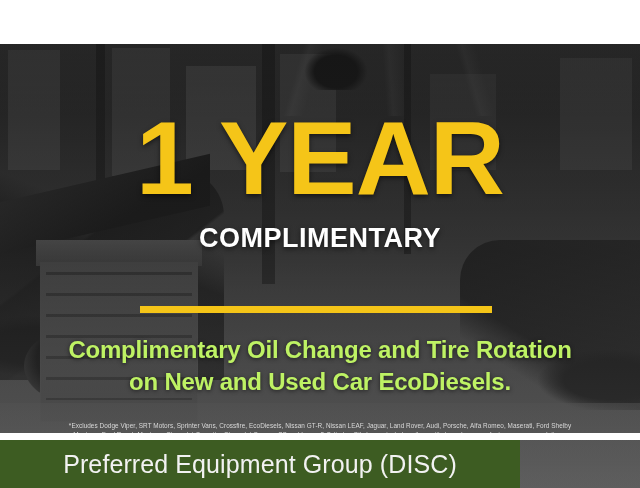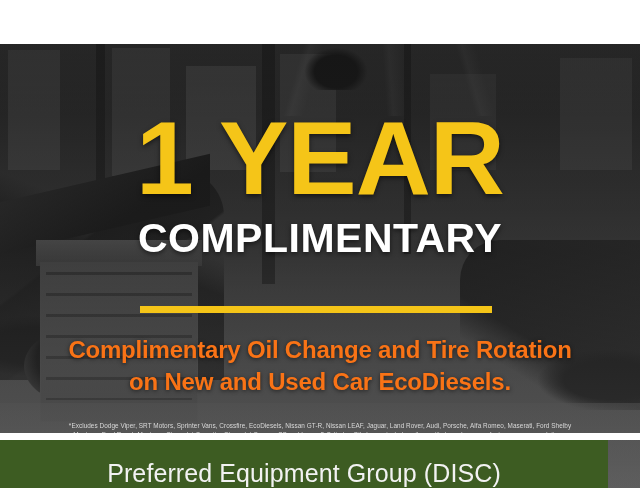--- a/index.html
+++ b/index.html
@@ -124,55 +124,55 @@
   }
   .subhead {
     position:absolute; top:172px; left:0; width:100%;
     text-align:center;
     color:#ffffff;
     font-weight:bold;
     line-height:44px;
     letter-spacing:0.5px;
     text-shadow:0 2px 5px rgba(0,0,0,.55);
   }
-  .sub1 { font-size:41px; }
+  .sub1 { font-size:27px; }
   .sub2 { font-size:47px; }
 
   .rule {
     position:absolute; top:262px; left:140px;
     width:352px; height:7px;
     background:#F5C518;
   }
 
   .offer {
     position:absolute; top:290px; left:0; width:100%;
     text-align:center;
-    color:#f97316;
+    color:#bef264;
     font-weight:bold;
     font-size:24px;
     line-height:32px;
     letter-spacing:-0.2px;
     text-shadow:0 1px 4px rgba(0,0,0,.6);
   }
 
   .fineprint {
     position:absolute; top:377px; left:12px; right:12px;
     text-align:center;
     color:#d9d9d9;
     font-size:6.4px;
     line-height:9.2px;
     letter-spacing:0.05px;
   }
 
   
   #footer {
     position:absolute; top:440px; left:0;
-    width:608px; height:48px;
+    width:520px; height:48px;
     background:#3d5c22;
-    display:flex; align-items:flex-end; justify-content:center;
+    display:flex; align-items:center; justify-content:center;
   }
   #footer .ftext {
     color:#f2f2f2;
     font-size:25px;
     letter-spacing:0.1px;
   }
   .gap { position:absolute; top:433px; left:0; width:640px; height:7px; background:#ffffff; }
 </style>
 </head>
 <body>

